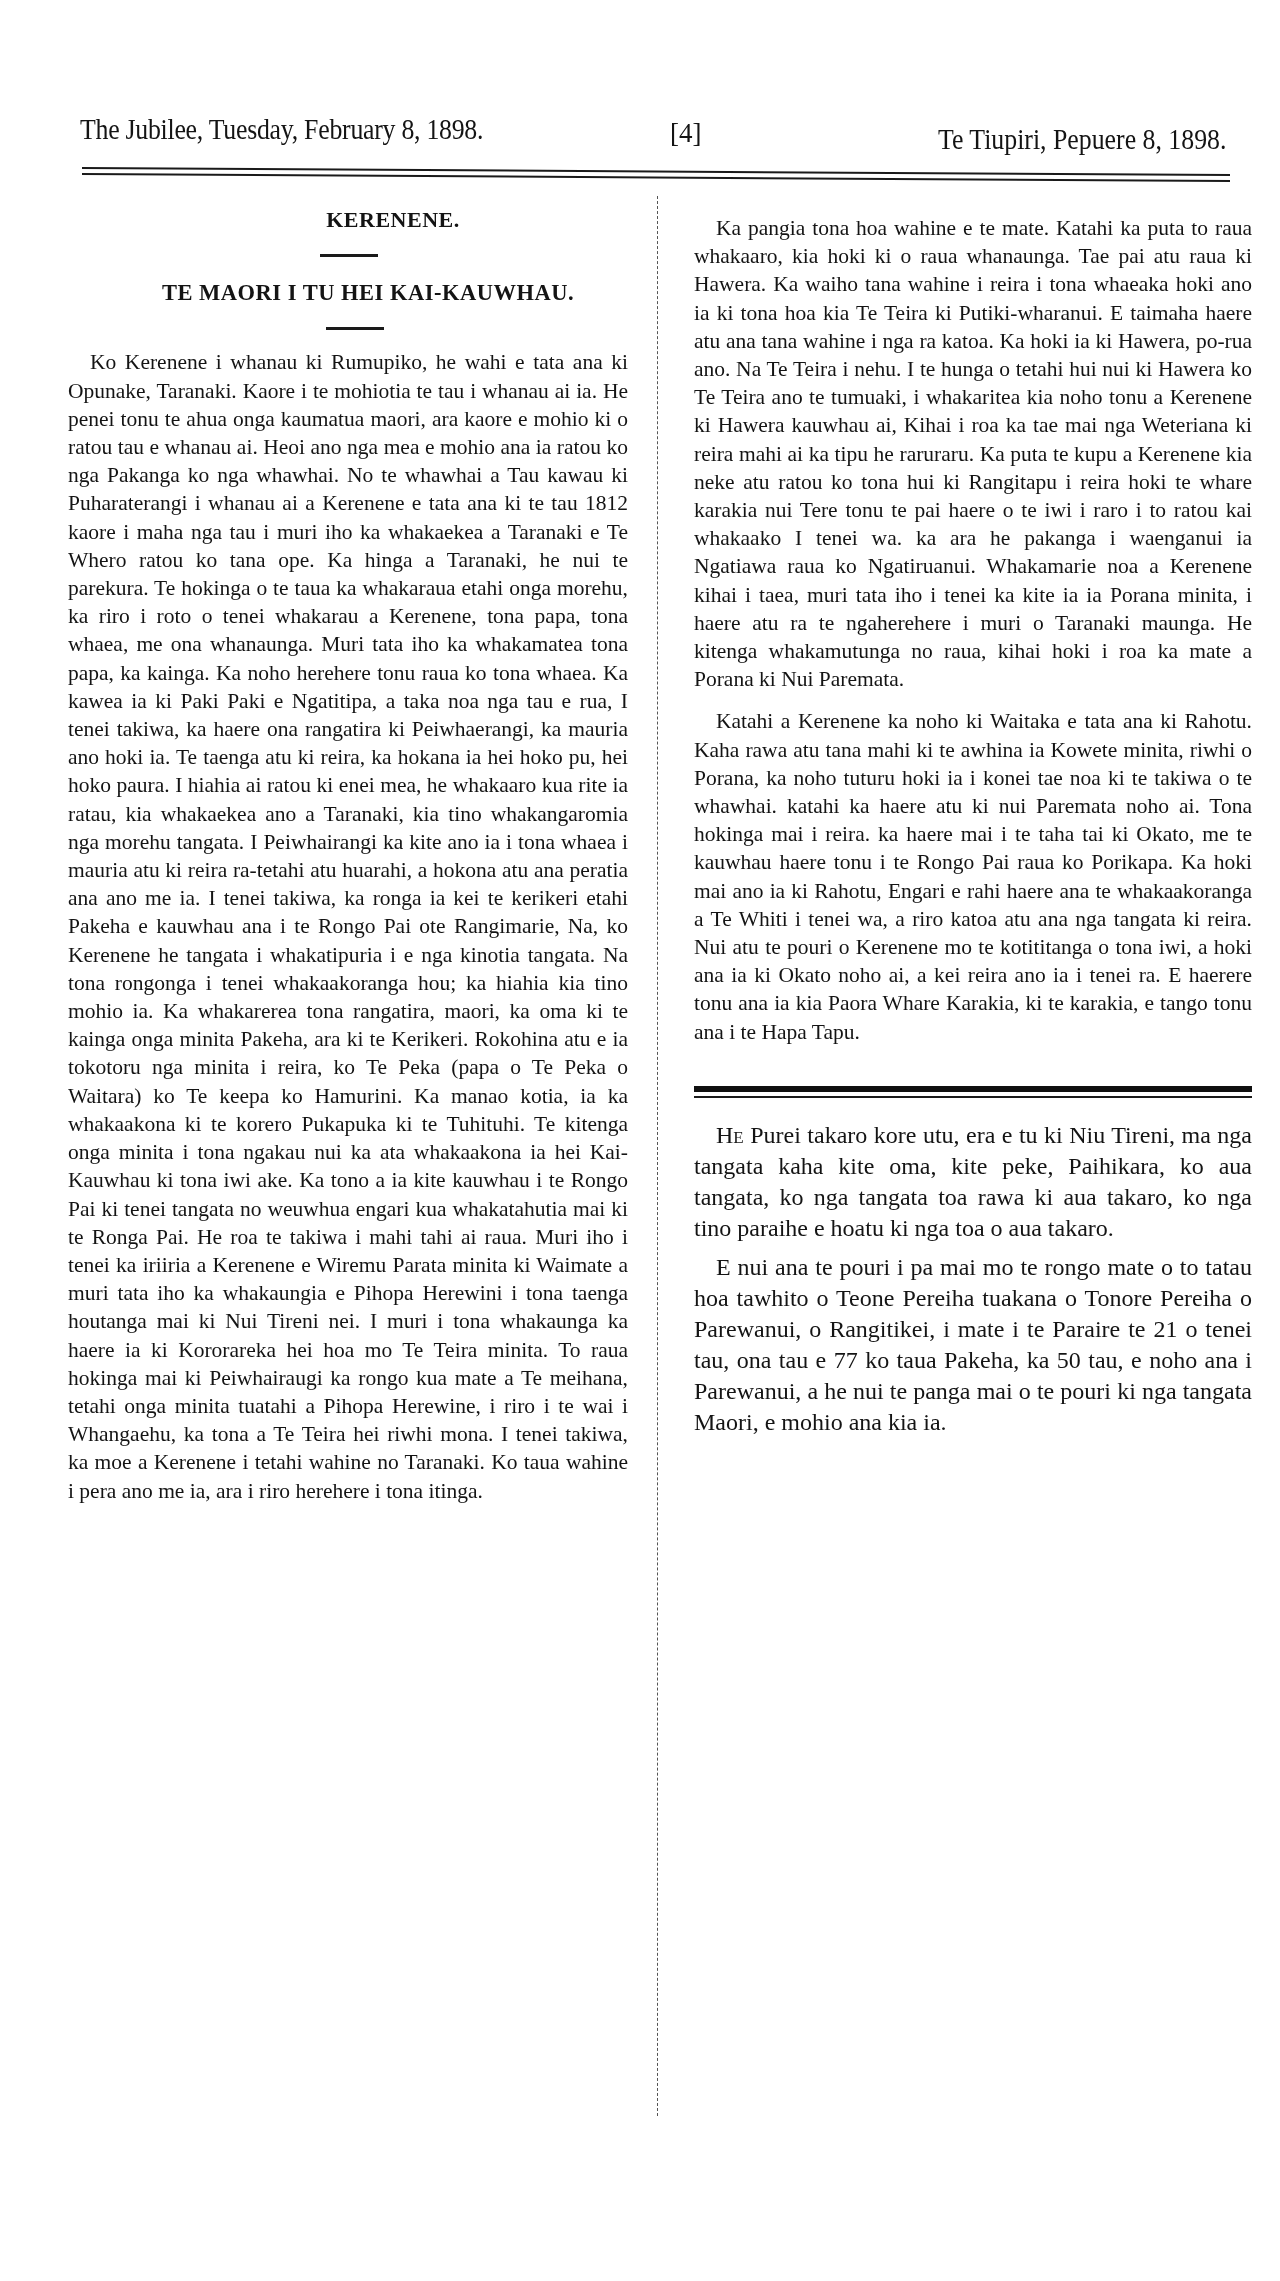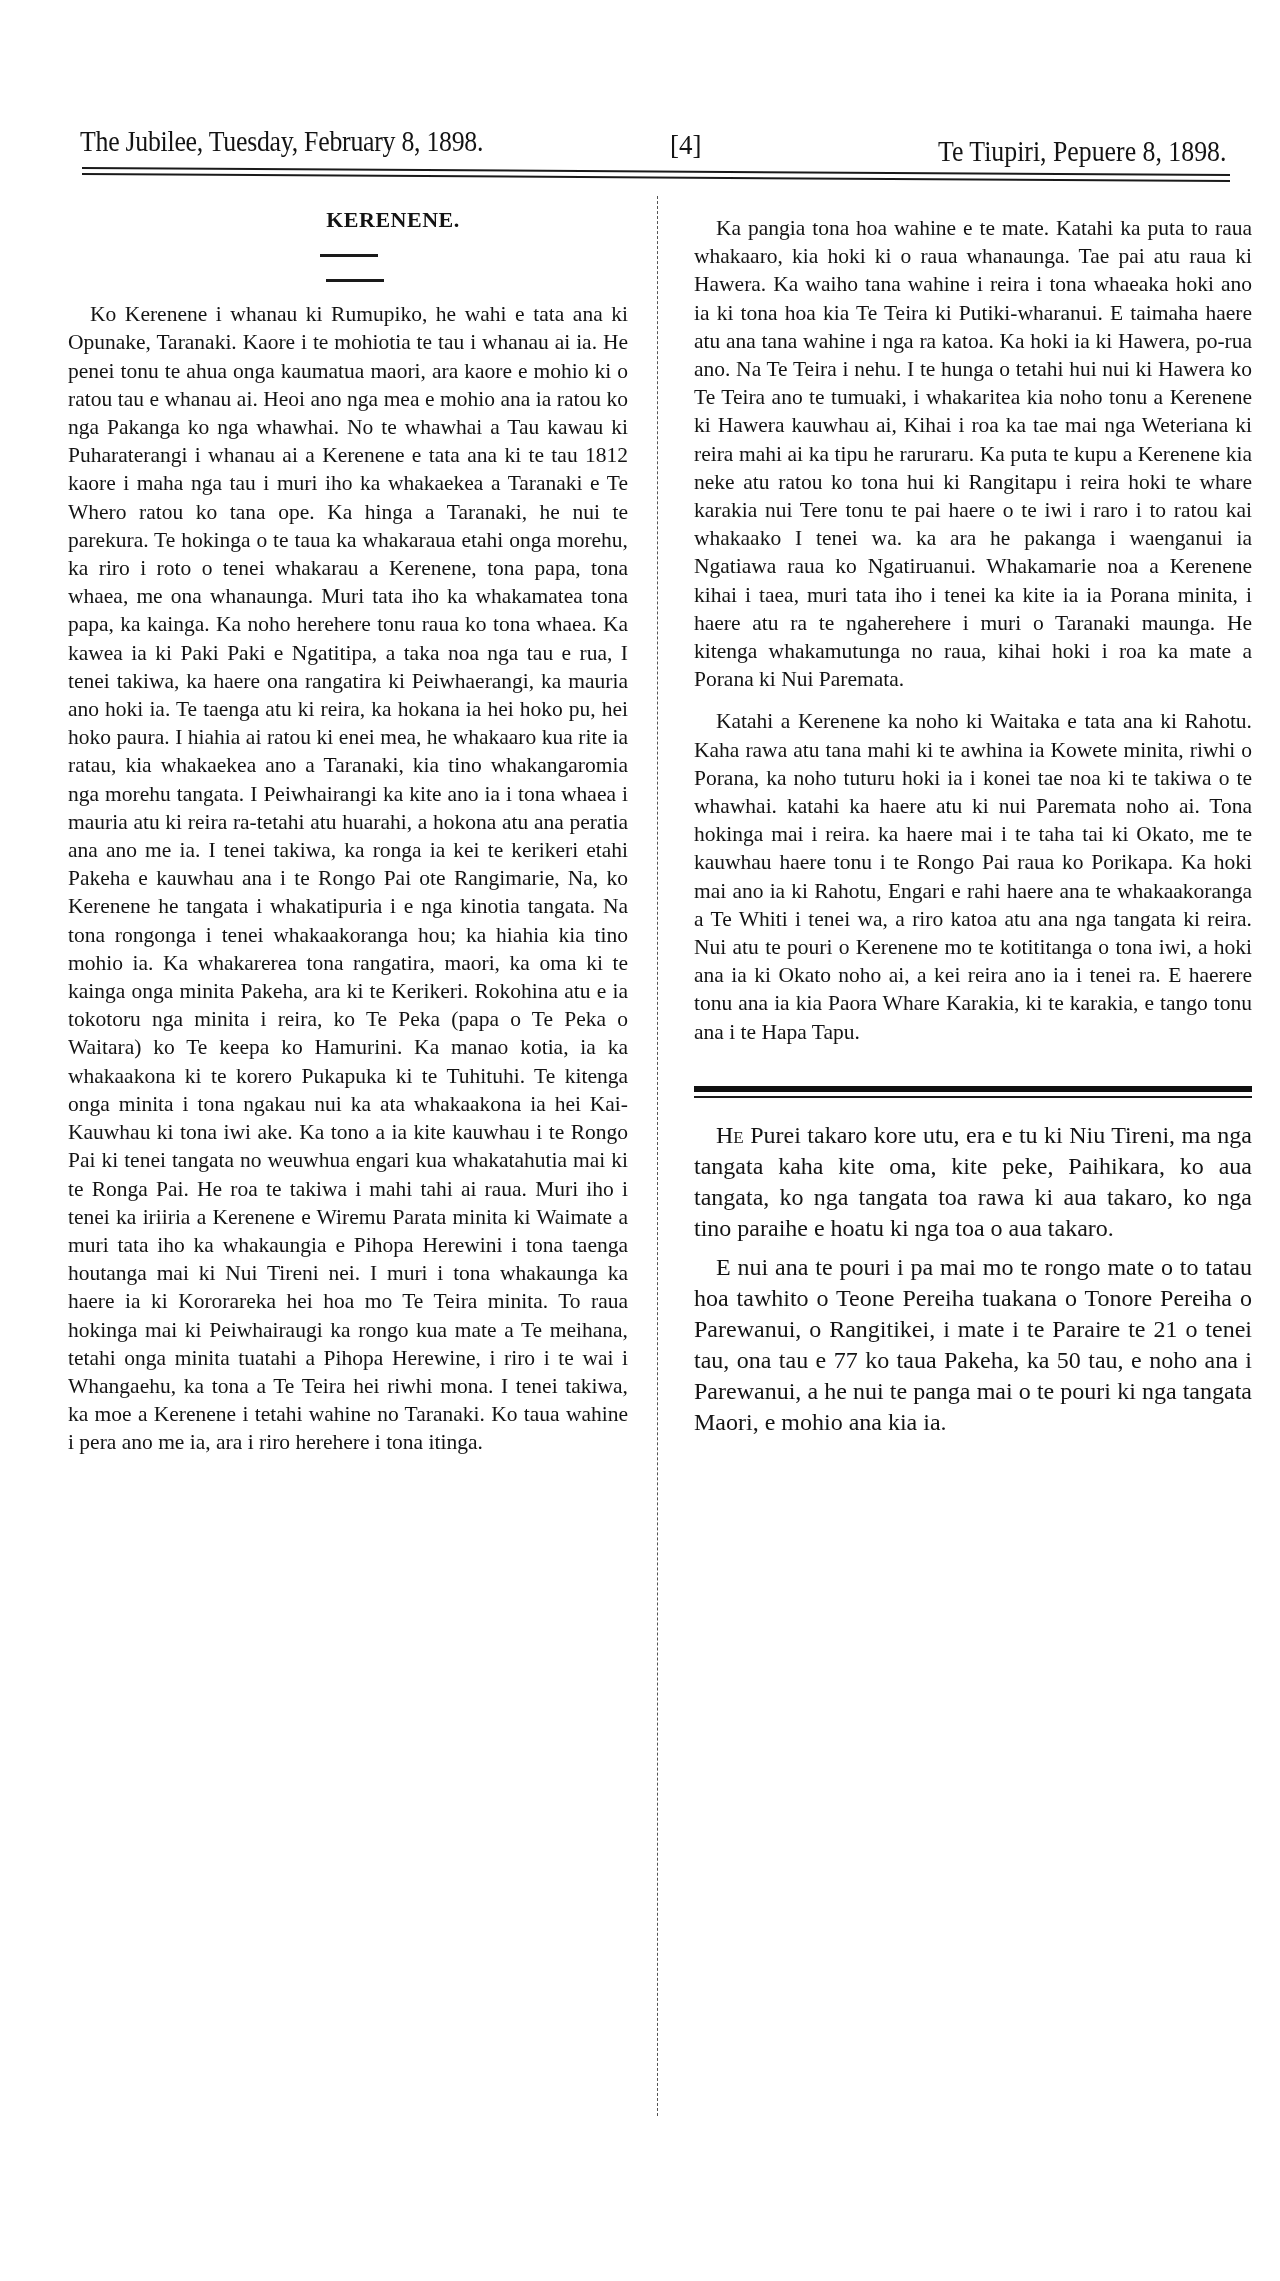--- a/index.html
+++ b/index.html
@@ -2,21 +2,21 @@
 <html><head>
 <meta charset="utf-8">
 <style>
   html, body { margin: 0; padding: 0; background: #ffffff; }
   body {
     width: 1280px; height: 2281px; position: relative; overflow: hidden;
     font-family: "Liberation Serif", "DejaVu Serif", serif;
     color: #141414;
   }
   .masthead {
-    position: absolute; top: 112px; left: 70px; width: 1160px; height: 60px;
+    position: absolute; top: 100px; left: 70px; width: 1160px; height: 60px;
   }
   .masthead .left { position: absolute; left: 10px; top: 12px; font-size: 30px; letter-spacing: -0.3px; transform: scaleX(0.86); transform-origin: left; }
   .masthead .center { position: absolute; left: 600px; top: 18px; font-size: 27px; }
   .masthead .right { position: absolute; right: 4px; top: 22px; font-size: 30px; transform: scaleX(0.86); transform-origin: right; }
   .top-rule { position: absolute; left: 82px; width: 1148px; height: 2px; background: #1a1a1a; transform: rotate(0.35deg); transform-origin: left; }
   .top-rule.r1 { top: 167px; }
   .top-rule.r2 { top: 173px; height: 2px; }
 
   .col-divider {
     position: absolute; left: 657px; top: 196px; height: 1920px; width: 0;
@@ -52,20 +52,21 @@
   <span class="right">Te Tiupiri, Pepuere 8, 1898.</span>
 </header>
 <div class="top-rule r1"></div>
 <div class="top-rule r2"></div>
 
 <div class="col-divider"></div>
 
 <section class="column left">
   <h1 class="headline h1">KERENENE.</h1>
   <div class="head-rule a"></div>
+  <h2 class="headline h2">TE MAORI I TU HEI KAI-KAUWHAU.</h2>
   <div class="head-rule b"></div>
   <p>Ko Kerenene i whanau ki Rumupiko, he wahi e tata ana ki Opunake, Taranaki. Kaore i te mohiotia te tau i whanau ai ia. He penei tonu te ahua onga kaumatua maori, ara kaore e mohio ki o ratou tau e whanau ai. Heoi ano nga mea e mohio ana ia ratou ko nga Pakanga ko nga whawhai. No te whawhai a Tau kawau ki Puharaterangi i whanau ai a Kerenene e tata ana ki te tau 1812 kaore i maha nga tau i muri iho ka whakaekea a Taranaki e Te Whero ratou ko tana ope. Ka hinga a Taranaki, he nui te parekura. Te hokinga o te taua ka whakaraua etahi onga morehu, ka riro i roto o tenei whakarau a Kerenene, tona papa, tona whaea, me ona whanaunga. Muri tata iho ka whakamatea tona papa, ka kainga. Ka noho herehere tonu raua ko tona whaea. Ka kawea ia ki Paki Paki e Ngatitipa, a taka noa nga tau e rua, I tenei takiwa, ka haere ona rangatira ki Peiwhaerangi, ka mauria ano hoki ia. Te taenga atu ki reira, ka hokana ia hei hoko pu, hei hoko paura. I hiahia ai ratou ki enei mea, he whakaaro kua rite ia ratau, kia whakaekea ano a Taranaki, kia tino whakangaromia nga morehu tangata. I Peiwhairangi ka kite ano ia i tona whaea i mauria atu ki reira ra-tetahi atu huarahi, a hokona atu ana peratia ana ano me ia. I tenei takiwa, ka ronga ia kei te kerikeri etahi Pakeha e kauwhau ana i te Rongo Pai ote Rangimarie, Na, ko Kerenene he tangata i whakatipuria i e nga kinotia tangata. Na tona rongonga i tenei whakaakoranga hou; ka hiahia kia tino mohio ia. Ka whakarerea tona rangatira, maori, ka oma ki te kainga onga minita Pakeha, ara ki te Kerikeri. Rokohina atu e ia tokotoru nga minita i reira, ko Te Peka (papa o Te Peka o Waitara) ko Te keepa ko Hamurini. Ka manao kotia, ia ka whakaakona ki te korero Pukapuka ki te Tuhituhi. Te kitenga onga minita i tona ngakau nui ka ata whakaakona ia hei Kai-Kauwhau ki tona iwi ake. Ka tono a ia kite kauwhau i te Rongo Pai ki tenei tangata no weuwhua engari kua whakatahutia mai ki te Ronga Pai. He roa te takiwa i mahi tahi ai raua. Muri iho i tenei ka iriiria a Kerenene e Wiremu Parata minita ki Waimate a muri tata iho ka whakaungia e Pihopa Herewini i tona taenga houtanga mai ki Nui Tireni nei. I muri i tona whakaunga ka haere ia ki Kororareka hei hoa mo Te Teira minita. To raua hokinga mai ki Peiwhairaugi ka rongo kua mate a Te meihana, tetahi onga minita tuatahi a Pihopa Herewine, i riro i te wai i Whangaehu, ka tona a Te Teira hei riwhi mona. I tenei takiwa, ka moe a Kerenene i tetahi wahine no Taranaki. Ko taua wahine i pera ano me ia, ara i riro herehere i tona itinga.</p>
 </section>
 
 <section class="column right">
   <p>Ka pangia tona hoa wahine e te mate. Katahi ka puta to raua whakaaro, kia hoki ki o raua whanaunga. Tae pai atu raua ki Hawera. Ka waiho tana wahine i reira i tona whaeaka hoki ano ia ki tona hoa kia Te Teira ki Putiki-wharanui. E taimaha haere atu ana tana wahine i nga ra katoa. Ka hoki ia ki Hawera, po-rua ano. Na Te Teira i nehu. I te hunga o tetahi hui nui ki Hawera ko Te Teira ano te tumuaki, i whakaritea kia noho tonu a Kerenene ki Hawera kauwhau ai, Kihai i roa ka tae mai nga Weteriana ki reira mahi ai ka tipu he raruraru. Ka puta te kupu a Kerenene kia neke atu ratou ko tona hui ki Rangitapu i reira hoki te whare karakia nui Tere tonu te pai haere o te iwi i raro i to ratou kai whakaako I tenei wa. ka ara he pakanga i waenganui ia Ngatiawa raua ko Ngatiruanui. Whakamarie noa a Kerenene kihai i taea, muri tata iho i tenei ka kite ia ia Porana minita, i haere atu ra te ngaherehere i muri o Taranaki maunga. He kitenga whakamutunga no raua, kihai hoki i roa ka mate a Porana ki Nui Paremata.</p>
   <p class="gap">Katahi a Kerenene ka noho ki Waitaka e tata ana ki Rahotu. Kaha rawa atu tana mahi ki te awhina ia Kowete minita, riwhi o Porana, ka noho tuturu hoki ia i konei tae noa ki te takiwa o te whawhai. katahi ka haere atu ki nui Paremata noho ai. Tona hokinga mai i reira. ka haere mai i te taha tai ki Okato, me te kauwhau haere tonu i te Rongo Pai raua ko Porikapa. Ka hoki mai ano ia ki Rahotu, Engari e rahi haere ana te whakaakoranga a Te Whiti i tenei wa, a riro katoa atu ana nga tangata ki reira. Nui atu te pouri o Kerenene mo te kotititanga o tona iwi, a hoki ana ia ki Okato noho ai, a kei reira ano ia i tenei ra. E haerere tonu ana ia kia Paora Whare Karakia, ki te karakia, e tango tonu ana i te Hapa Tapu.</p>
 
   <div class="thick-rule"></div>
   <div class="thin-rule"></div>

